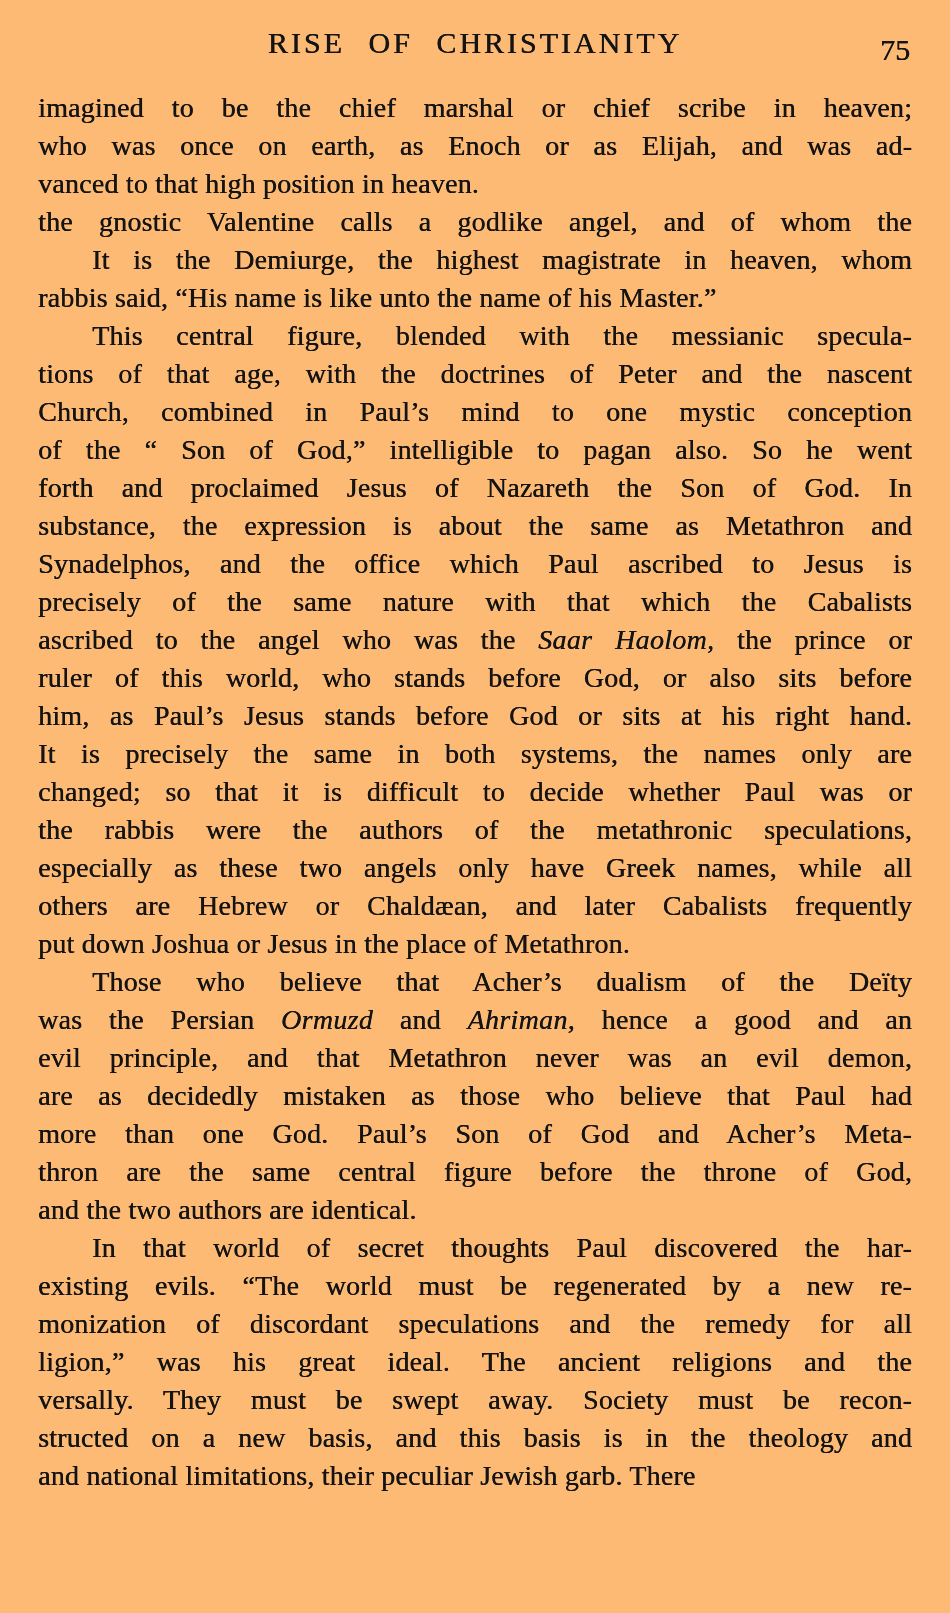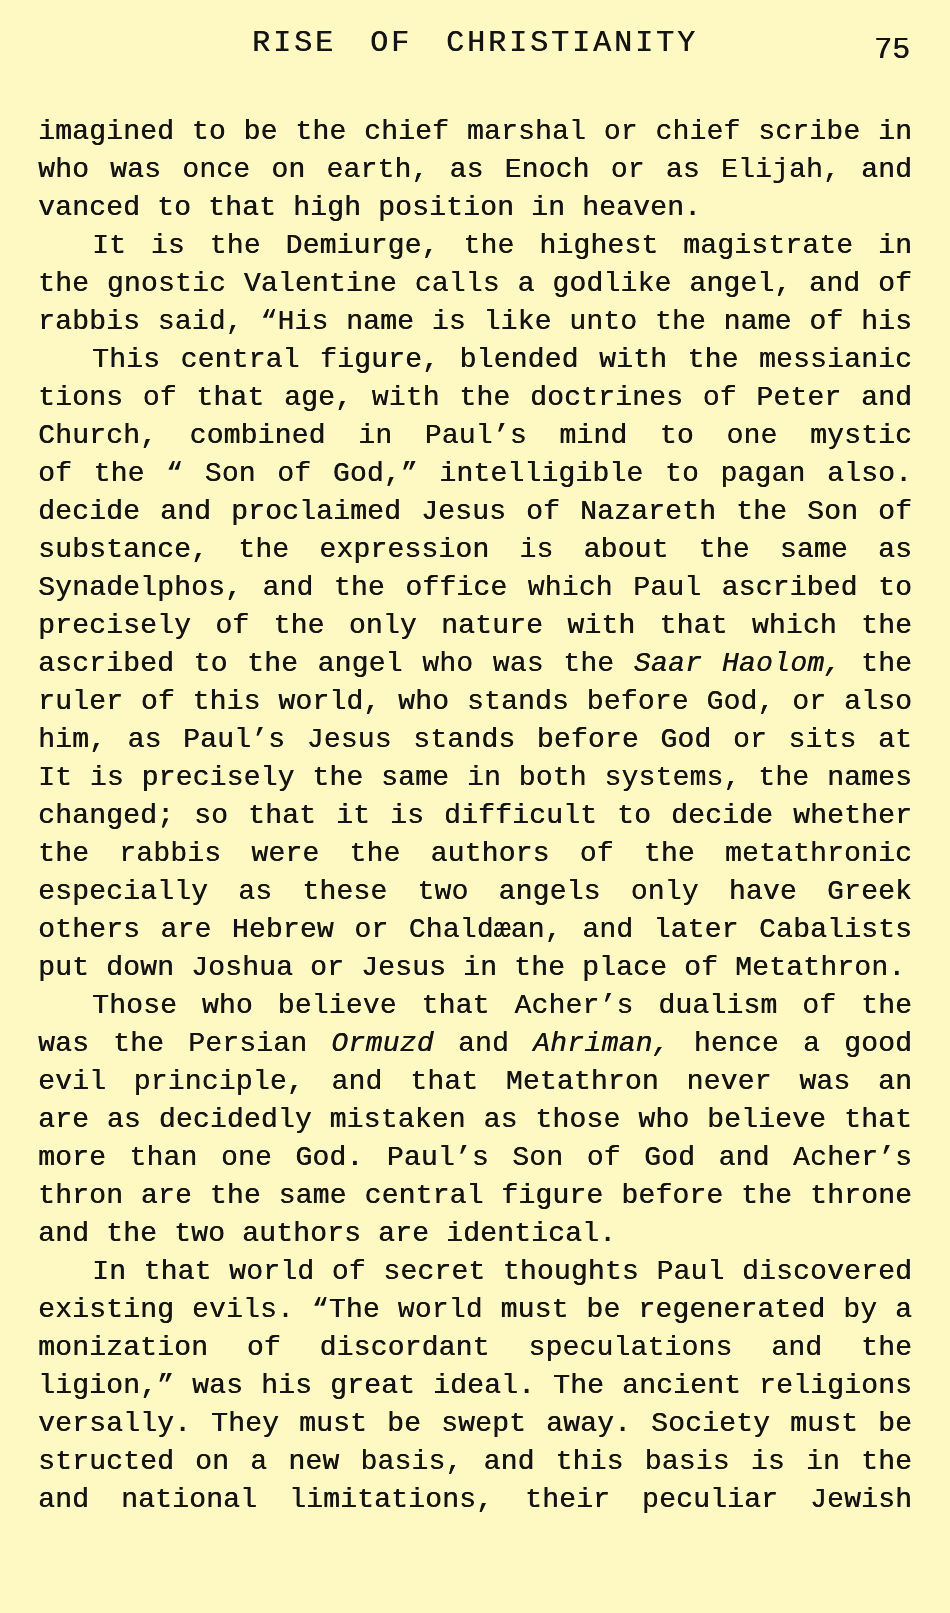--- a/index.html
+++ b/index.html
@@ -4,23 +4,23 @@
 <style>
   html, body {
     margin: 0;
     padding: 0;
     background: #ffffff;
   }
   .page {
     position: relative;
     width: 950px;
     height: 1613px;
-    background: #fef9c3;
+    background: #fdba74;
     overflow: hidden;
-    font-family: Liberation Mono, monospace;
+    font-family: Liberation Serif, serif;
     color: #141414;
   }
   .running-head {
     position: absolute;
     top: 26px;
     left: 38px;
     right: 38px;
     height: 40px;
   }
   .running-head .title {
@@ -42,21 +42,20 @@
   }
   .page-body {
     position: absolute;
     top: 89px;
     left: 38px;
     width: 874px;
     font-size: 28px;
     line-height: 38px;
     letter-spacing: 0.2px;
     text-shadow: 0.4px 0 0 currentColor;
-    margin-top: 24px;
   }
   .paragraph { margin: 0; padding: 0; }
   .line {
     text-align: justify;
     text-align-last: justify;
     white-space: normal;
     overflow: hidden;
     height: 38px;
   }
   .line.indent { padding-left: 54px; }
@@ -73,33 +72,33 @@
     <span class="title">RISE OF CHRISTIANITY</span>
     <span class="page-num">75</span>
   </div>
   <div class="page-body">
       <div class="paragraph">
         <div class="line"><span>imagined to be the chief marshal or chief scribe in heaven;</span></div>
         <div class="line"><span>who was once on earth, as Enoch or as Elijah, and was ad-</span></div>
         <div class="line last"><span>vanced to that high position in heaven.</span></div>
       </div>
       <div class="paragraph">
+        <div class="line"><span>the gnostic Valentine calls a godlike angel, and of whom the</span></div>
         <div class="line indent"><span>It is the Demiurge, the highest magistrate in heaven, whom</span></div>
-        <div class="line"><span>the gnostic Valentine calls a godlike angel, and of whom the</span></div>
         <div class="line last"><span>rabbis said, “His name is like unto the name of his Master.”</span></div>
       </div>
       <div class="paragraph">
         <div class="line indent"><span>This central figure, blended with the messianic specula-</span></div>
         <div class="line"><span>tions of that age, with the doctrines of Peter and the nascent</span></div>
         <div class="line"><span>Church, combined in Paul’s mind to one mystic conception</span></div>
         <div class="line"><span>of the “ Son of God,” intelligible to pagan also.  So he went</span></div>
-        <div class="line"><span>decide and proclaimed Jesus of Nazareth the Son of God.  In</span></div>
+        <div class="line"><span>forth and proclaimed Jesus of Nazareth the Son of God.  In</span></div>
         <div class="line"><span>substance, the expression is about the same as Metathron and</span></div>
         <div class="line"><span>Synadelphos, and the office which Paul ascribed to Jesus is</span></div>
-        <div class="line"><span>precisely of the only nature with that which the Cabalists</span></div>
+        <div class="line"><span>precisely of the same nature with that which the Cabalists</span></div>
         <div class="line"><span>ascribed to the angel who was the </span><i>Saar Haolom,</i><span> the prince or</span></div>
         <div class="line"><span>ruler of this world, who stands before God, or also sits before</span></div>
         <div class="line"><span>him, as Paul’s Jesus stands before God or sits at his right hand.</span></div>
         <div class="line"><span>It is precisely the same in both systems, the names only are</span></div>
         <div class="line"><span>changed; so that it is difficult to decide whether Paul was or</span></div>
         <div class="line"><span>the rabbis were the authors of the metathronic speculations,</span></div>
         <div class="line"><span>especially as these two angels only have Greek names, while all</span></div>
         <div class="line"><span>others are Hebrew or Chaldæan, and later Cabalists frequently</span></div>
         <div class="line last"><span>put down Joshua or Jesus in the place of Metathron.</span></div>
       </div>

